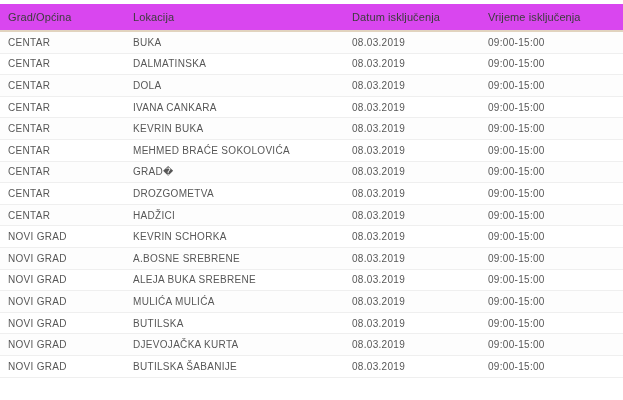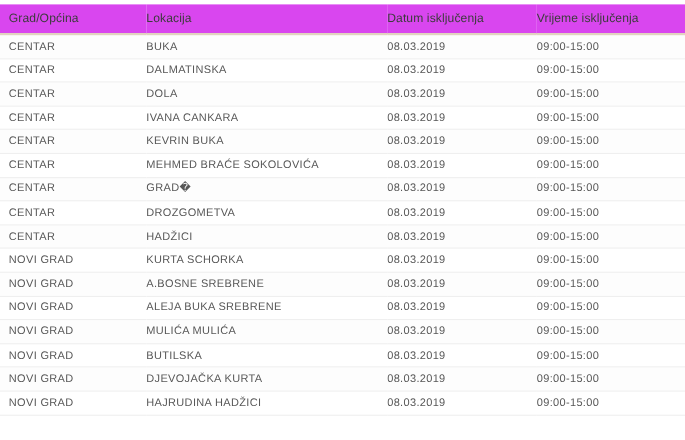--- a/index.html
+++ b/index.html
@@ -121,21 +121,21 @@
           <td>09:00-15:00</td>
         </tr>
         <tr>
           <td class="first">CENTAR</td>
           <td>HADŽICI</td>
           <td>08.03.2019</td>
           <td>09:00-15:00</td>
         </tr>
         <tr>
           <td class="first">NOVI GRAD</td>
-          <td>KURTA SCHORKA</td>
+          <td>KEVRIN SCHORKA</td>
           <td>08.03.2019</td>
           <td>09:00-15:00</td>
         </tr>
         <tr>
           <td class="first">NOVI GRAD</td>
           <td>A.BOSNE SREBRENE</td>
           <td>08.03.2019</td>
           <td>09:00-15:00</td>
         </tr>
         <tr>
@@ -157,19 +157,19 @@
           <td>09:00-15:00</td>
         </tr>
         <tr>
           <td class="first">NOVI GRAD</td>
           <td>DJEVOJAČKA KURTA</td>
           <td>08.03.2019</td>
           <td>09:00-15:00</td>
         </tr>
         <tr>
           <td class="first">NOVI GRAD</td>
-          <td>HAJRUDINA HADŽICI</td>
+          <td>BUTILSKA ŠABANIJE</td>
           <td>08.03.2019</td>
           <td>09:00-15:00</td>
         </tr>
       </tbody>
   </table>
 </div>
 
 </body></html>

